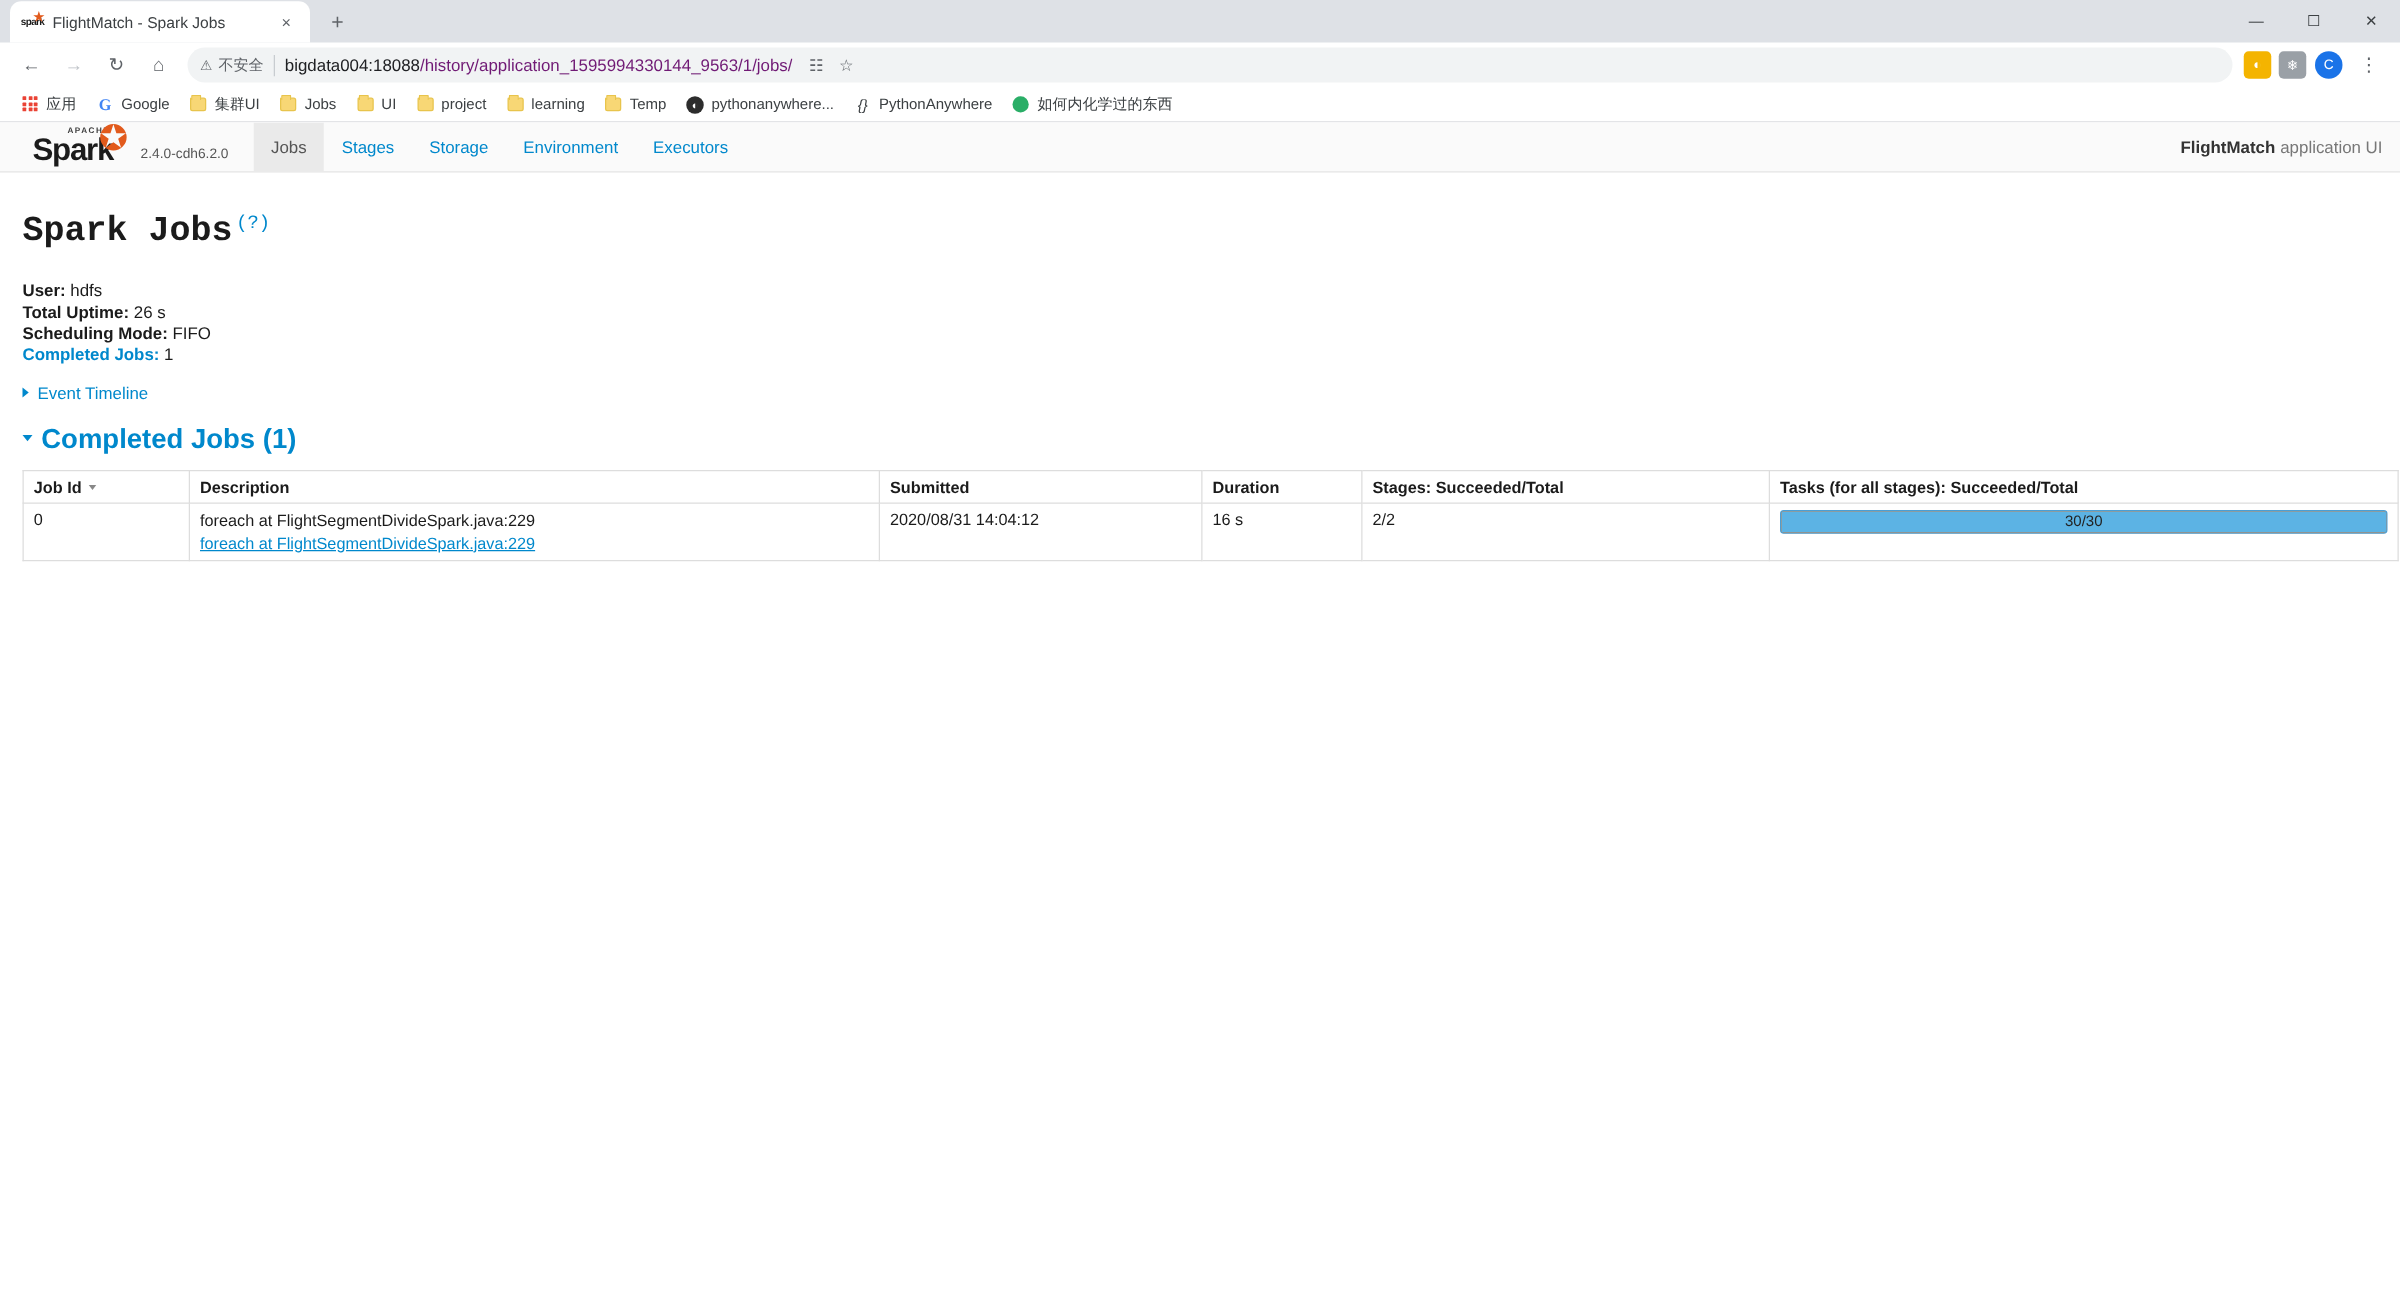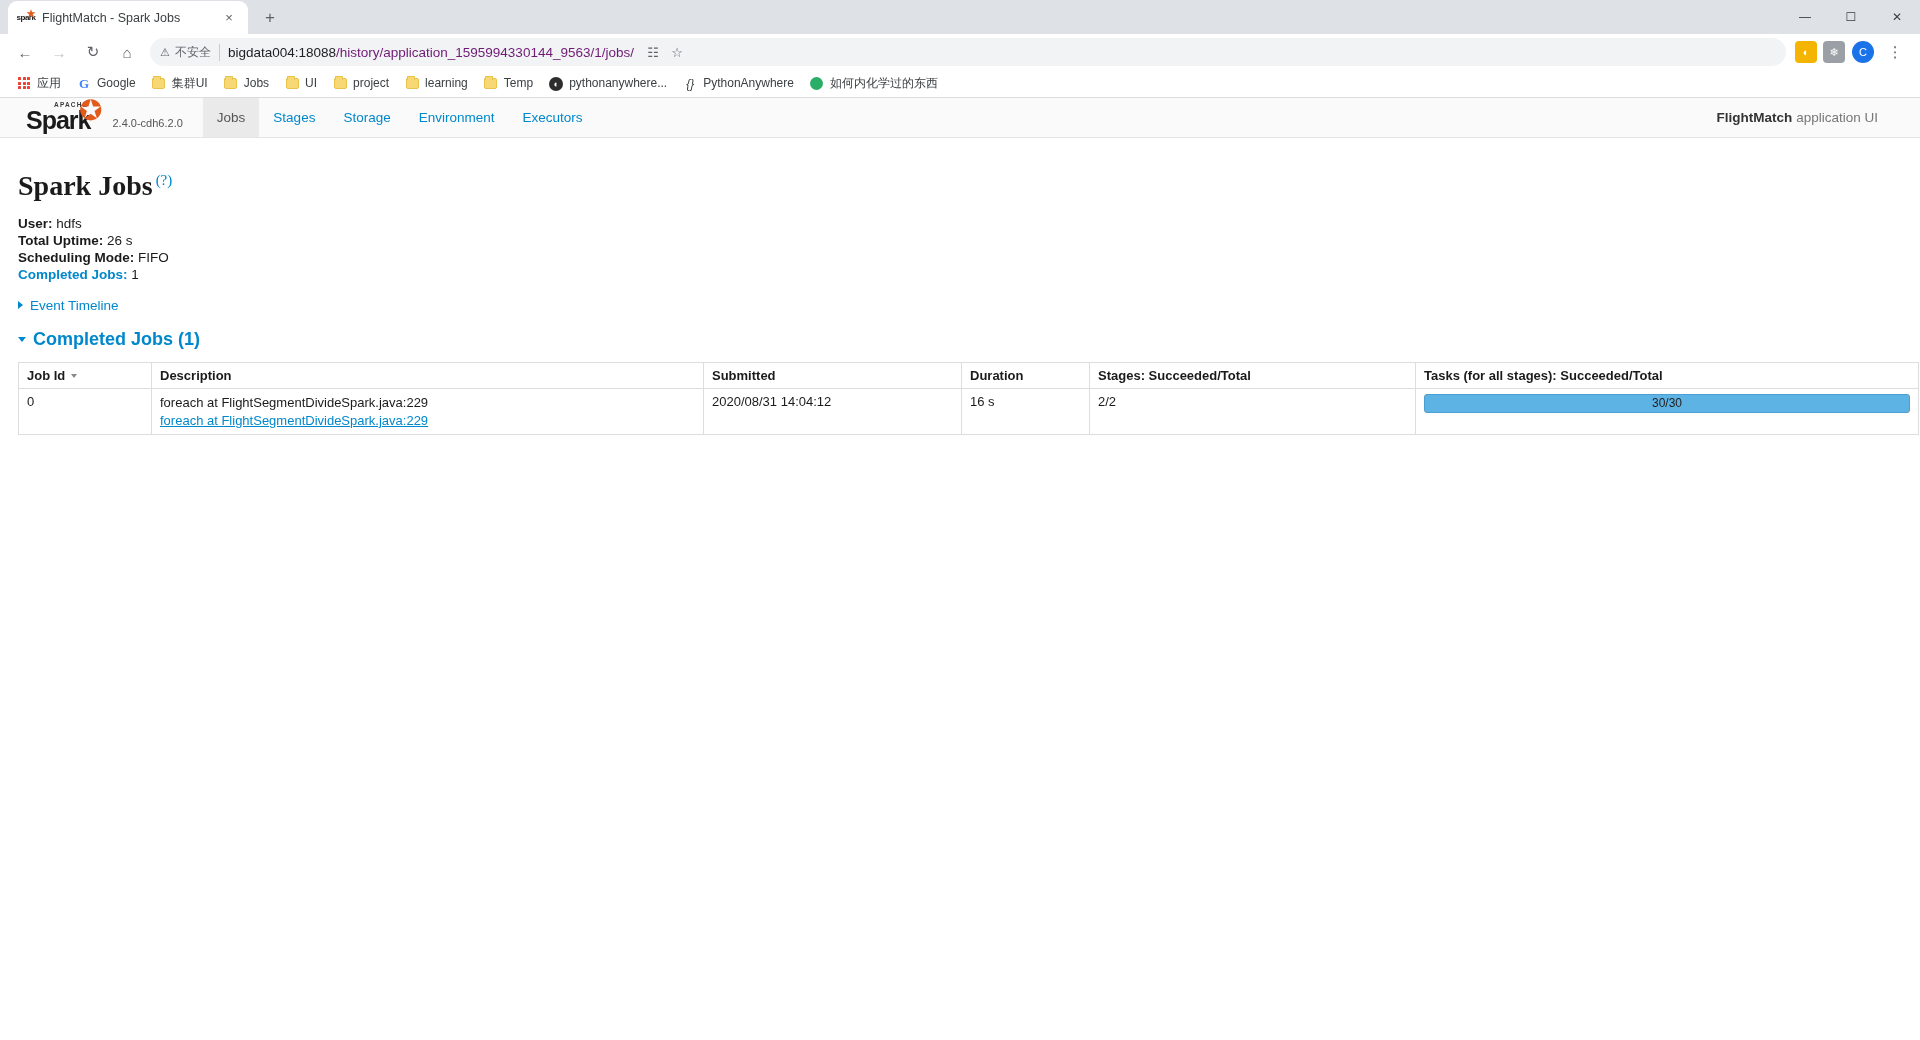--- a/index.html
+++ b/index.html
@@ -255,36 +255,36 @@
     padding: 0 14px;
     font-size: 13.5px;
     color: #0088cc;
   }
   .navitem.active {
     background: #eaeaea;
     color: #555;
   }
   .app-ui-label {
     position: absolute;
-    right: 42px;
+    right: 14px;
     top: 0; bottom: 0;
     display: flex; align-items: center;
     font-size: 13.5px;
     color: #777;
   }
   .app-ui-label b { color: #333; margin-right: 4px; }
 
   .content { padding: 0 18px; }
 
   h1.page-title {
     font-size: 28px;
     font-weight: bold;
     color: #1b1b1b;
-    margin: 32px 0 14px 0;
-    font-family: Liberation Serif, serif;
+    margin: 32px 0 24px 0;
+    font-family: Liberation Mono, monospace;
   }
   h1.page-title .q {
     font-size: 15px;
     color: #0088cc;
     vertical-align: super;
     font-weight: normal;
     margin-left: 3px;
   }
 
   ul.summary { list-style: none; margin: 0 0 12px 0; padding: 0; }
@@ -307,21 +307,21 @@
     margin-right: 7px;
   }
   .caret-down {
     width: 0; height: 0;
     border-top: 5px solid #0088cc;
     border-left: 4px solid transparent;
     border-right: 4px solid transparent;
     margin-right: 7px;
   }
   h4.section-title {
-    font-size: 18px;
+    font-size: 22px;
     font-weight: bold;
     color: #0088cc;
     margin: 0 0 12px 0;
     display: flex;
     align-items: center;
   }
 
   table.jobs {
     width: 1900px;
     border-collapse: collapse;

